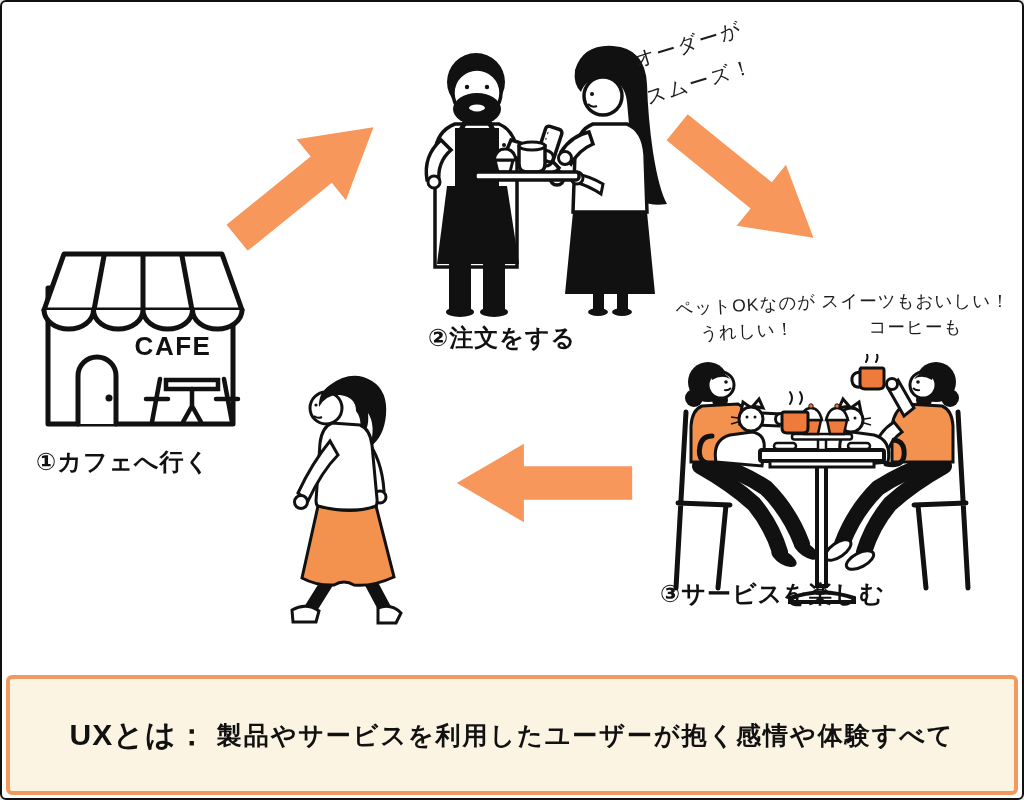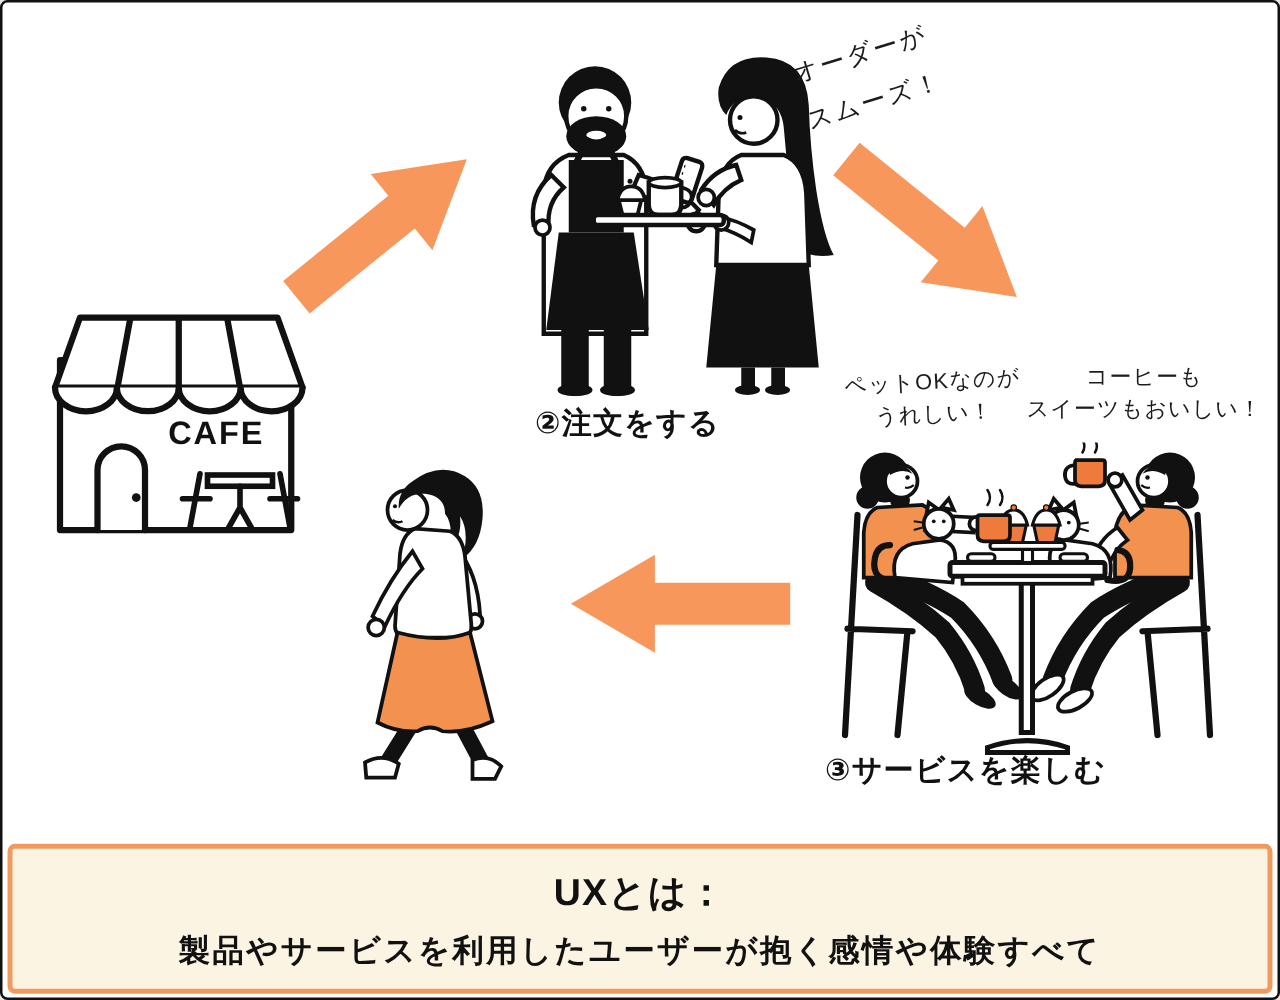--- a/index.html
+++ b/index.html
@@ -30,21 +30,21 @@
   .step-label{
     position:absolute;
     font-size:24px;
     font-weight:700;
     color:var(--ink);
     white-space:nowrap;
     letter-spacing:1px;
   }
   .lbl-1{left:34px;top:444px;}
   .lbl-2{left:426px;top:320px;}
-  .lbl-3{left:658px;top:598px;}
+  .lbl-3{left:658px;top:576px;}
 
   .bubble{
     position:absolute;
     color:#1c1c1c;
     text-align:center;
     white-space:nowrap;
   }
   .bubble span{display:block;}
   .bubble-order{
     left:597px;top:22px;width:190px;
@@ -69,21 +69,21 @@
   .f-accent{fill:var(--accent);}
   .f-deep{fill:var(--deep);}
   .f-cloth{fill:var(--cloth);}
 
   .banner{
     position:absolute;
     left:4px;right:4px;top:673px;bottom:3px;
     background:var(--banner-bg);
     border:4px solid var(--banner-border);
     border-radius:6px;
-    display:flex;flex-direction:column;
+    display:flex;flex-direction:row;
     justify-content:center;align-items:center;
     gap:9px;
     color:var(--ink);
     font-weight:700;
   }
   .banner .line1{font-size:30px;letter-spacing:1px;}
   .banner .line2{font-size:25px;letter-spacing:2px;white-space:nowrap;}
 
   .pos-cafe{left:36px;top:246px;width:210px;height:180px;text-align:right;}
   .pos-order{left:405px;top:30px;width:275px;height:285px;}
@@ -107,20 +107,21 @@
       <circle cx="71" cy="150" r="3.5" fill="#111"></circle>
       <text x="135" y="107" font-size="26" font-weight="bold" text-anchor="middle" fill="#111" letter-spacing="1.5">CAFE</text>
       <g stroke="#111" stroke-width="4.5" stroke-linecap="round" fill="none">
         <rect x="128" y="132" width="52" height="9" fill="#fff"></rect>
         <path d="M154 141 v17 m0 0 l-9 16 m9 -16 l9 16"></path>
         <path d="M122 131 L114 174 M108 151 H130"></path>
         <path d="M186 131 L194 174 M178 151 H200"></path>
       </g>
     </svg>
   </figure>
+  <div class="step-label lbl-1">①カフェへ行く</div>
 
   <div class="arrow arrow-1">
     <svg viewBox="0 0 190 90">
         <polygon class="f-accent" points="0,27 116,27 116,3 188,45 116,87 116,63 0,63"></polygon>
       </svg>
   </div>
 
   <figure class="illus pos-order">
     <svg viewBox="0 0 275 285">
 
@@ -282,22 +283,22 @@
         <path d="M206 18 q-9 1 -8 9 q1 7 8 6" fill="none" stroke="#111" stroke-width="3"></path>
         <path d="M212 8 q3 -5 0 -10 M222 8 q3 -5 0 -10" fill="none" stroke="#111" stroke-width="2" stroke-linecap="round"></path>
       </g>
     </svg>
   </figure>
   <div class="bubble bubble-pets">
     <span>ペットOKなのが</span>
     <span>うれしい！</span>
   </div>
   <div class="bubble bubble-coffee">
+    <span>スイーツもおいしい！</span>
     <span>コーヒーも</span>
-    <span>スイーツもおいしい！</span>
   </div>
   <div class="step-label lbl-3">③サービスを楽しむ</div>
 
   <div class="arrow arrow-3">
     <svg viewBox="0 0 190 90">
         <polygon class="f-accent" points="0,27 116,27 116,3 188,45 116,87 116,63 0,63"></polygon>
       </svg>
   </div>
 
   <figure class="illus pos-walker">

